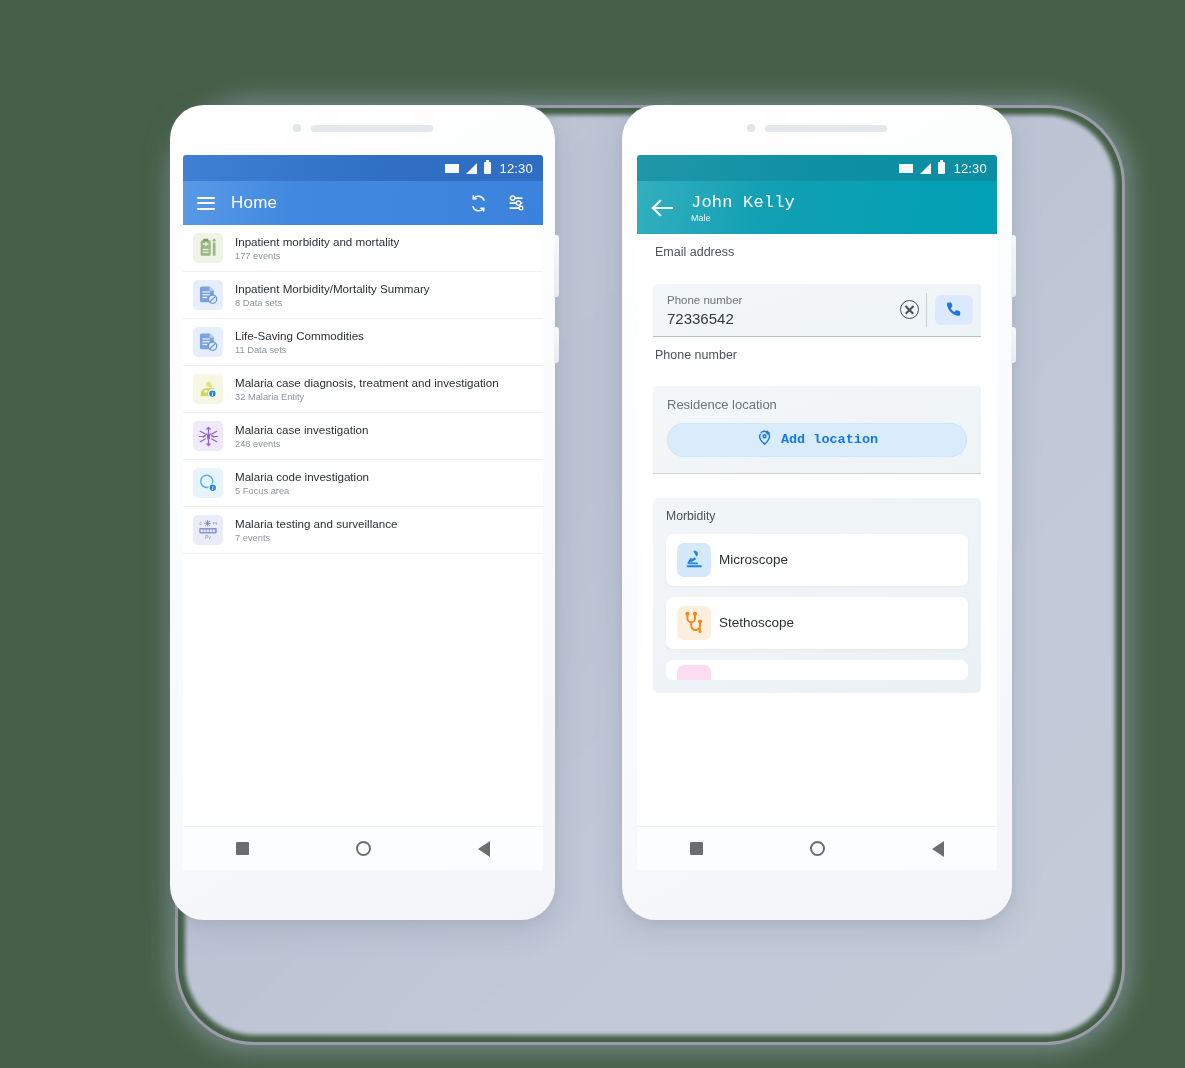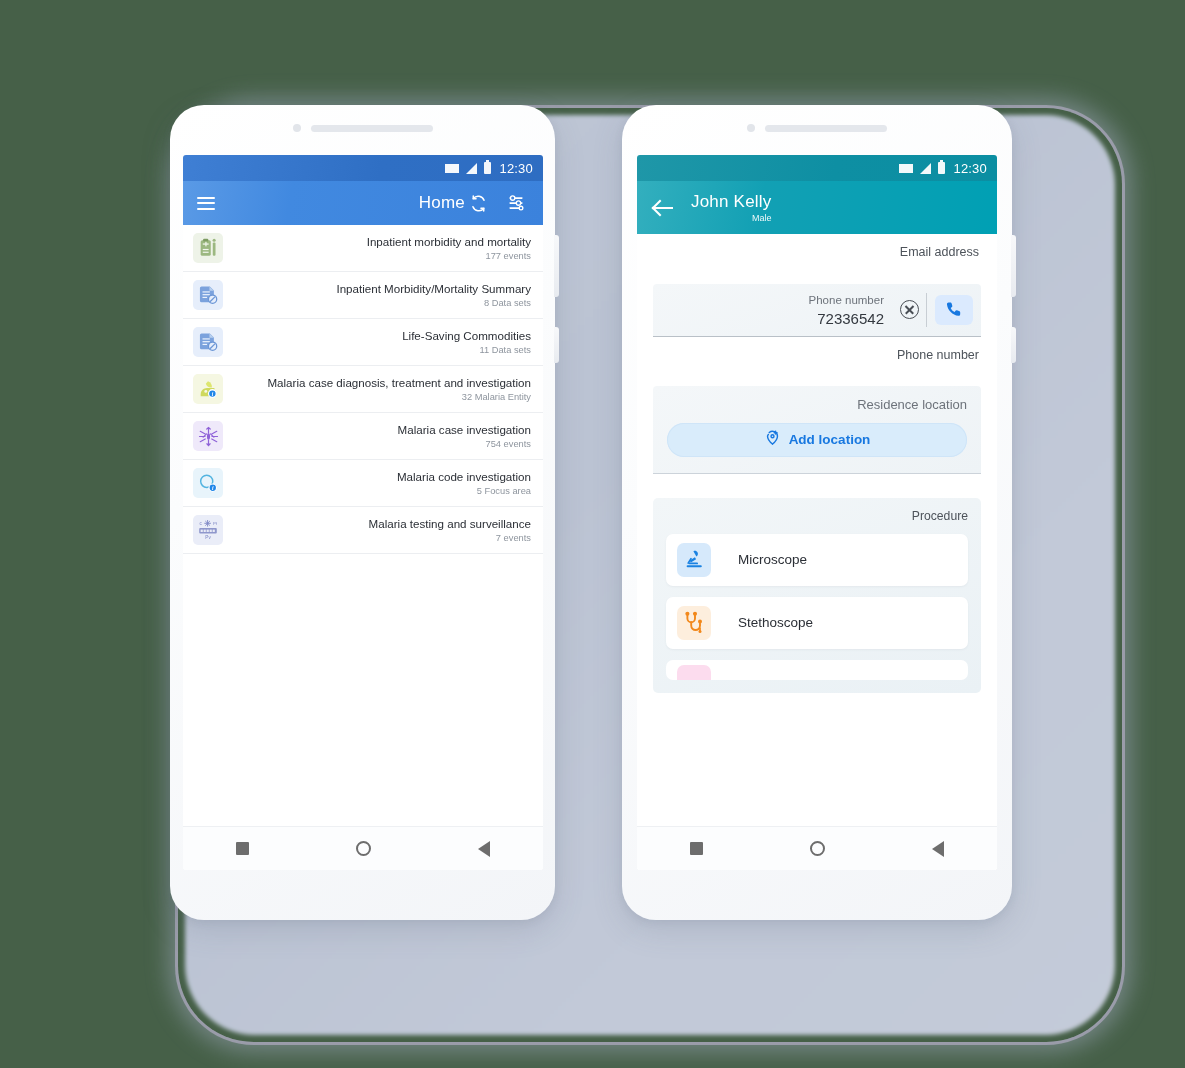--- a/index.html
+++ b/index.html
@@ -24,21 +24,20 @@
     background:transparent;
     box-shadow:0 0 0 3px rgba(195,182,214,.55), 0 0 22px 10px rgba(170,180,205,.45);
   }
 
   
   .phone{
     position:absolute;
     background:linear-gradient(150deg,#ffffff 0%,#fbfcfd 40%,#f3f5f8 100%);
     border-radius:34px;
     box-shadow:0 10px 30px rgba(90,100,120,.18), 0 2px 8px rgba(90,100,120,.10);
-    text-align:right;
   }
   .phone-left { left:170px; top:105px; width:385px; height:815px; }
   .phone-right{ left:622px; top:105px; width:390px; height:815px; }
 
   .speaker-row{
     position:absolute; top:18px; left:0; right:0; height:10px;
     display:flex; align-items:center; justify-content:center; gap:10px;
   }
   .cam-dot{ width:8px; height:8px; border-radius:50%; background:#e2e5ea; }
   .speaker-bar{ width:122px; height:7px; border-radius:4px; background:#e4e7ec; }
@@ -114,21 +113,21 @@
   }
   .back-arrow{ width:22px;height:22px;position:relative;cursor:pointer;flex:0 0 22px; }
   .back-arrow:before{
     content:""; position:absolute; left:1px; top:10px; width:19px; height:2px; background:#fff;
   }
   .back-arrow:after{
     content:""; position:absolute; left:1px; top:5.5px; width:10px;height:10px;
     border-left:2px solid #fff; border-bottom:2px solid #fff; transform:rotate(45deg);
   }
   .rh-txt{ margin-left:16px; }
-  .rh-name{ font-size:17px; font-weight:400; letter-spacing:.2px; }
+  .rh-name{ font-size:17px; font-weight:400; letter-spacing:.2px;font-family:Liberation Mono, monospace; }
   .rh-sub{ font-size:9px; opacity:.92; margin-top:1px; }
 
   
   .form-scroll{ position:relative; height:100%; background:#fff; overflow:hidden; }
   .cut-label{
     font-size:12.5px; color:#6d737b; padding:2px 18px 0 18px;
     margin-top:-7px; height:16px; overflow:hidden;
   }
 
   .field-card{
@@ -169,32 +168,33 @@
     border-bottom:1.2px solid #ccd3da;
     border-radius:4px 4px 0 0;
   }
   .loc-label{ font-size:13px; color:#6d737b; }
   .add-loc-btn{
     margin-top:11px; height:34px; border-radius:18px;
     background:#d9ecfb;
     display:flex; align-items:center; justify-content:center; gap:8px;
     cursor:pointer;
     box-shadow:inset 0 0 0 1px #cfe5f8;
+    font-family:Liberation Mono, monospace;
   }
   .add-loc-lbl{ font-size:13.5px; color:#1878e0; font-weight:700; }
 
   .proc-card{
     margin:24px 16px 0 16px; padding:11px 13px 13px 13px;
     background:linear-gradient(160deg,#f2f6f8 0%,#eaf1f5 100%);
     border-radius:5px;
   }
   .proc-label{ font-size:12.2px; color:#4d535a; }
   .proc-item{
     margin-top:11px; background:#fff; border-radius:7px;
-    height:52px; display:flex; align-items:center; padding:8px 11px; gap:27px;
+    height:52px; display:flex; align-items:center; padding:8px 11px; gap:8px;
     box-shadow:0 1px 2px rgba(120,130,145,.09);
     cursor:pointer;
   }
   .proc-ico{ width:34px;height:34px;border-radius:7px;flex:0 0 34px;
              display:flex;align-items:center;justify-content:center; }
   .proc-name{ font-size:13.5px; color:#2b2f36; }
   .proc-item-cut{ margin-top:11px; background:#fff;border-radius:7px;height:20px;
                   display:flex;align-items:flex-start;padding:5px 11px 0 11px;overflow:hidden;}
 </style>
 </head>
@@ -328,21 +328,21 @@
             <ellipse cx="12" cy="12" rx="1.6" ry="3.4" fill="#8f62d8" stroke="none"></ellipse>
             <path d="M12 8.4V3.2M10.2 4.2 12 2.6l1.8 1.6"></path>
             <path d="M12 15.6v5.4M10.3 19.6 12 21.4l1.7-1.8"></path>
             <path d="M8.6 9.4 3.4 6.6M8.4 12H2.6M8.6 14.6 3.4 17.4"></path>
             <path d="M15.4 9.4 20.6 6.6M15.6 12h5.8M15.4 14.6l5.2 2.8"></path>
             <path d="M10 9.2 6.4 12.6M14 9.2l3.6 3.4"></path>
           </svg>
         </div>
         <div class="li-txt">
           <div class="li-title">Malaria case investigation</div>
-          <div class="li-sub">754 events</div>
+          <div class="li-sub">248 events</div>
         </div>
       </div>
 
       <div class="list-item">
         <div class="li-icon" style="background:#e8f4fb">
           <svg width="22" height="22" viewBox="0 0 24 24">
             <circle cx="10.6" cy="10.2" r="6.6" fill="none" stroke="#53b4e0" stroke-width="1.6"></circle>
             <line x1="15.4" y1="15.2" x2="19.6" y2="19.4" stroke="#53b4e0" stroke-width="1.8" stroke-linecap="round"></line>
             <circle cx="17.2" cy="17.2" r="4.1" fill="#1f86e8" stroke="#fff" stroke-width="1.3"></circle>
             <text x="17.2" y="19.4" font-size="6" fill="#fff" text-anchor="middle" font-family="serif" font-style="italic" font-weight="bold">i</text>
@@ -450,21 +450,21 @@
               <path d="M6.2 7.6A7 7 0 0 0 5 10.2c0 5.4 7 11 7 11"></path>
               <circle cx="12" cy="10.2" r="2.1"></circle>
               <path d="M16.4 3.2v4M14.4 5.2h4"></path>
             </svg>
           </span>
           <span class="add-loc-lbl">Add location</span>
         </div>
       </div>
 
       <div class="proc-card">
-        <div class="proc-label">Procedure</div>
+        <div class="proc-label">Morbidity</div>
 
         <div class="proc-item">
           <span class="proc-ico" style="background:#d6e9fb">
             <svg width="24" height="24" viewBox="0 0 24 24" fill="#1a82e2">
               <path d="M11.4 3.2c1.5-.9 3.3-.4 4.1 1.1.9 1.5.4 3.3-1.1 4.2l-2-3.4z"></path>
               <path d="M7.6 12.6 12.9 9.2l1.2 2-5.3 3.4z"></path>
               <rect x="4.6" y="17.2" width="15.2" height="2.1" rx="1"></rect>
               <rect x="6.6" y="14.4" width="9.4" height="1.9" rx=".9"></rect>
               <path d="M9 10.6 6.2 15.1" stroke="#1a82e2" stroke-width="1.7" stroke-linecap="round"></path>
             </svg>

